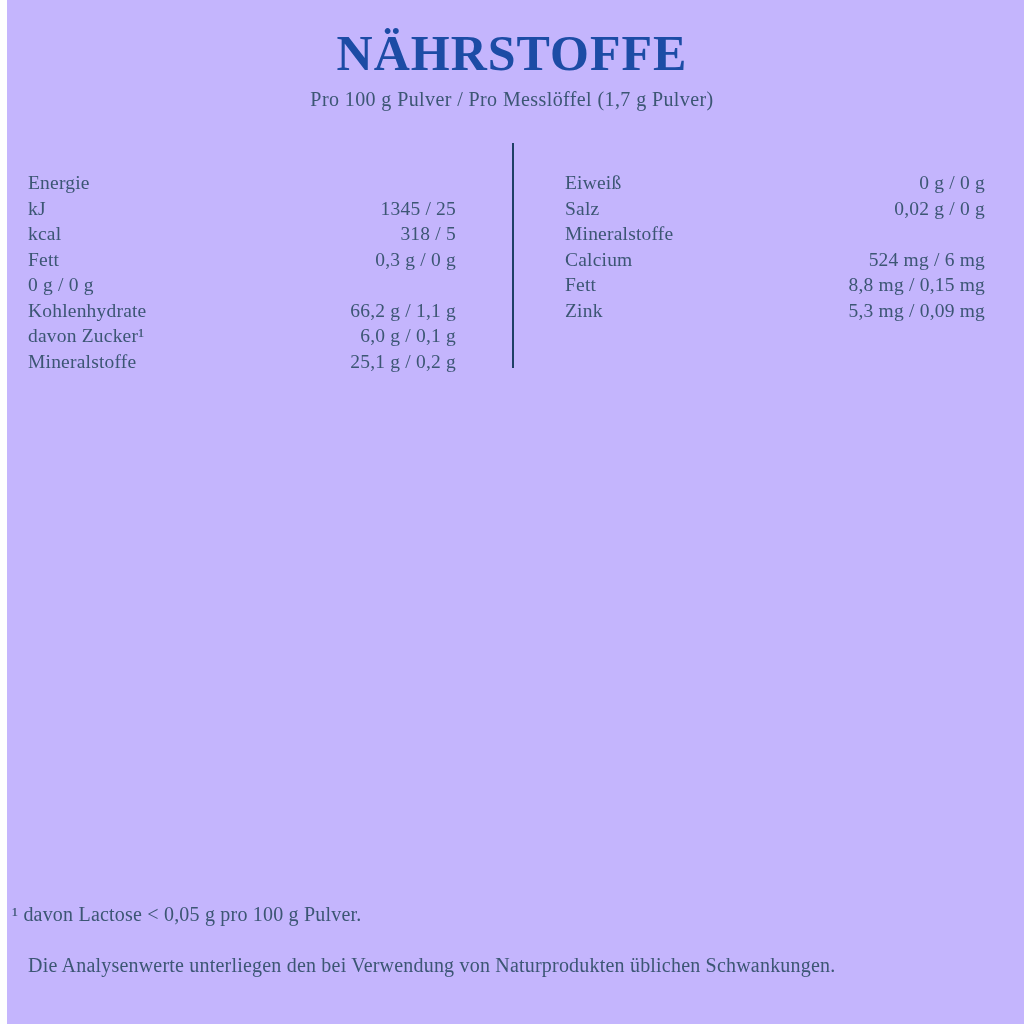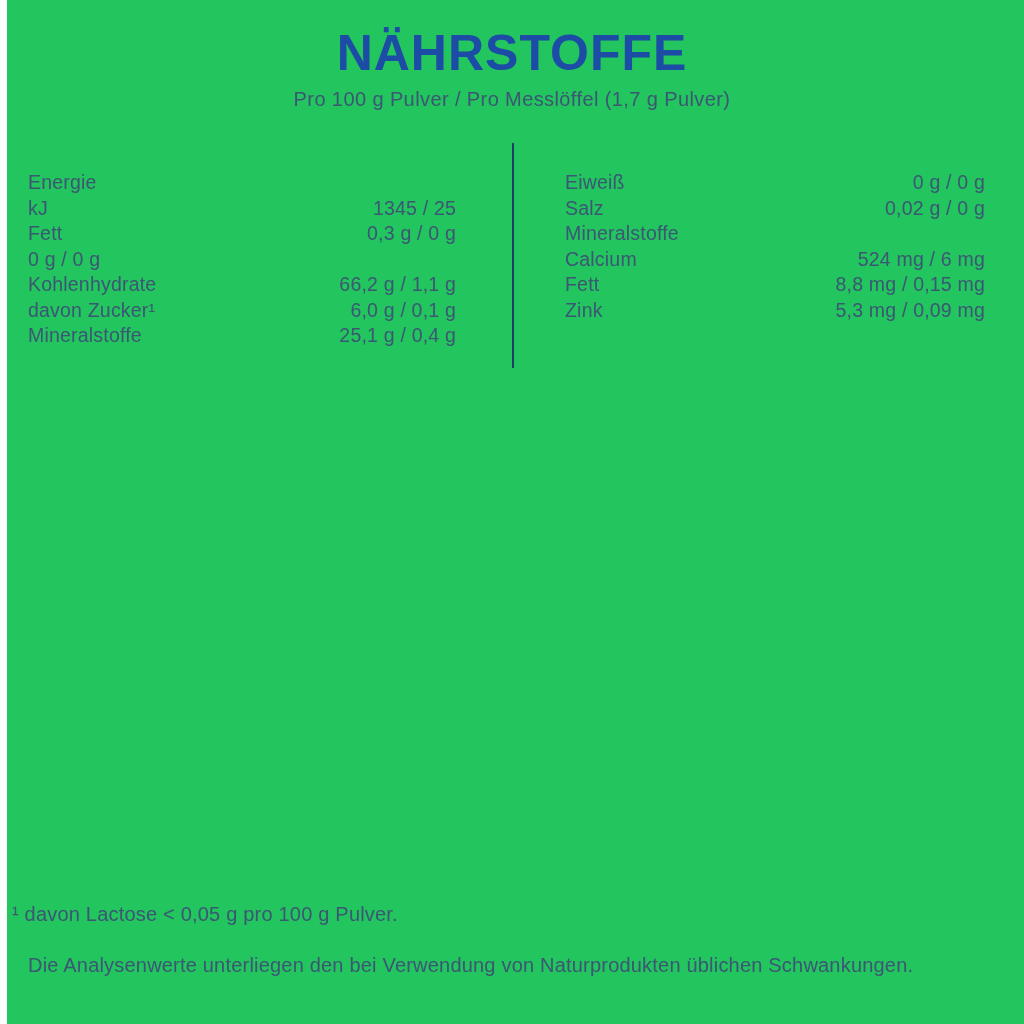--- a/index.html
+++ b/index.html
@@ -10,23 +10,24 @@
     width: 1024px;
     height: 1024px;
     background: #ffffff;
     font-family: "Liberation Sans", "DejaVu Sans", sans-serif;
     overflow: hidden;
   }
   .panel {
     position: relative;
     width: 1024px;
     height: 1024px;
-    background: #22c55e;
+    background: #c4b5fd;
     color: #3c5674;
     box-sizing: border-box;
+    font-family: Liberation Serif, serif;
   }
   .left-white-strip {
     position: absolute;
     left: 0; top: 0;
     width: 7px; height: 1024px;
     background: #fdfefe;
   }
   .title {
     position: absolute;
     top: 24px;
@@ -116,37 +117,41 @@
   <div class="col col-left">
       <div class="nrow">
         <span class="nlabel">Energie</span>
         <span class="nvalue"></span>
       </div>
       <div class="nrow">
         <span class="nlabel">kJ</span>
         <span class="nvalue">1345 / 25</span>
       </div>
       <div class="nrow">
+        <span class="nlabel">kcal</span>
+        <span class="nvalue">318 / 5</span>
+      </div>
+      <div class="nrow">
         <span class="nlabel">Fett</span>
         <span class="nvalue">0,3 g / 0 g</span>
       </div>
       <div class="nrow">
         <span class="nvalue">0 g / 0 g</span>
       </div>
       <div class="nrow">
         <span class="nlabel">Kohlenhydrate</span>
         <span class="nvalue">66,2 g / 1,1 g</span>
       </div>
       <div class="nrow">
         <span class="nlabel">davon Zucker¹</span>
         <span class="nvalue">6,0 g / 0,1 g</span>
       </div>
       <div class="nrow">
         <span class="nlabel">Mineralstoffe</span>
-        <span class="nvalue">25,1 g / 0,4 g</span>
+        <span class="nvalue">25,1 g / 0,2 g</span>
       </div>
     </div>
 
   <div class="col col-right">
       <div class="nrow">
         <span class="nlabel">Eiweiß</span>
         <span class="nvalue">0 g / 0 g</span>
       </div>
       <div class="nrow">
         <span class="nlabel">Salz</span>

